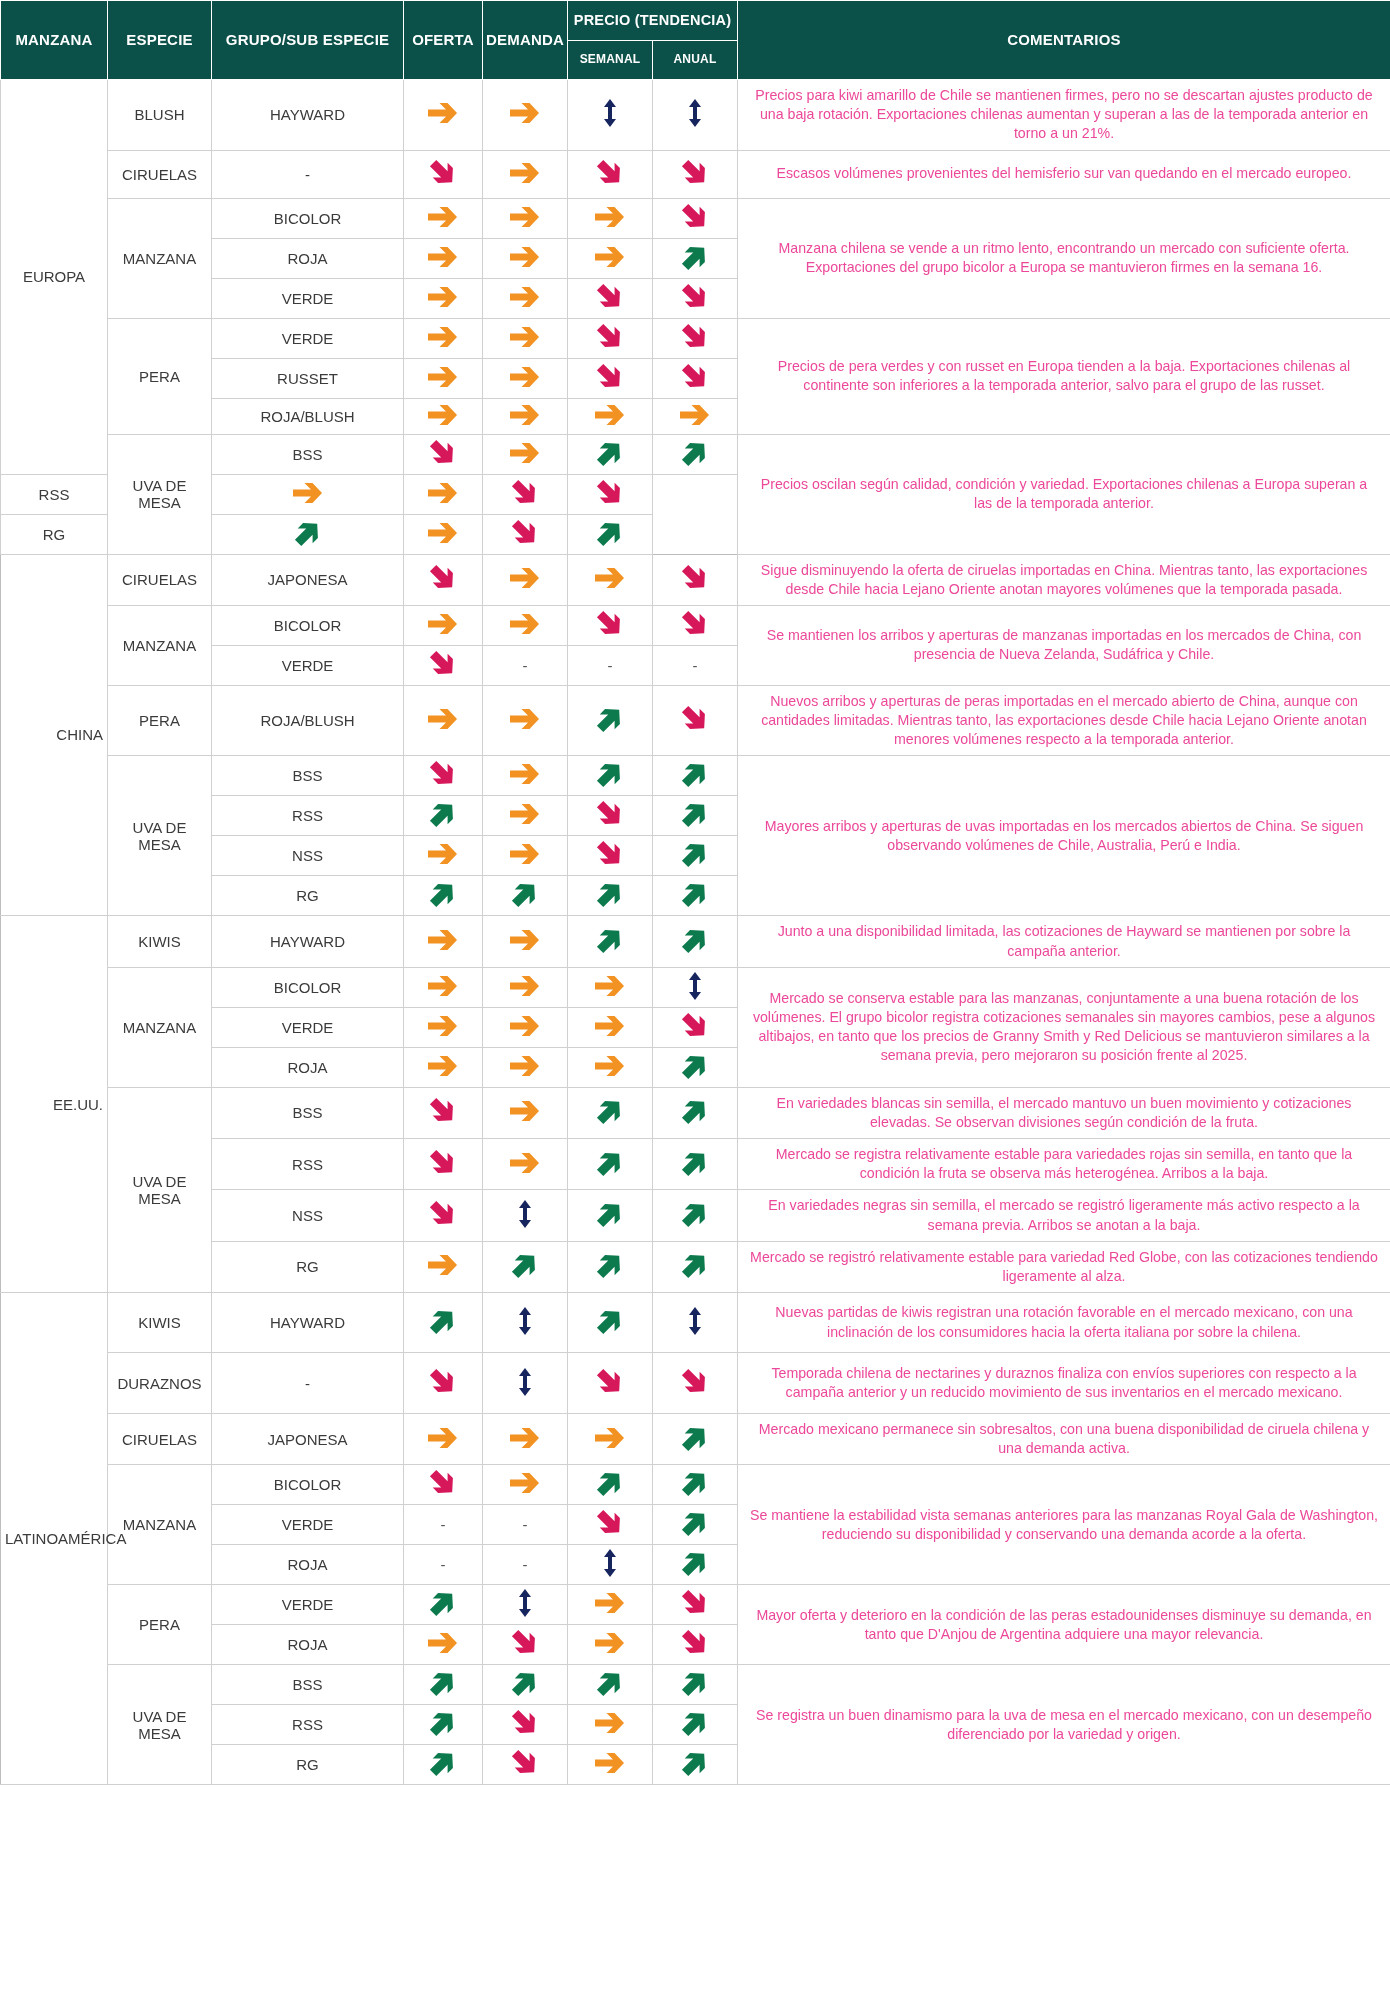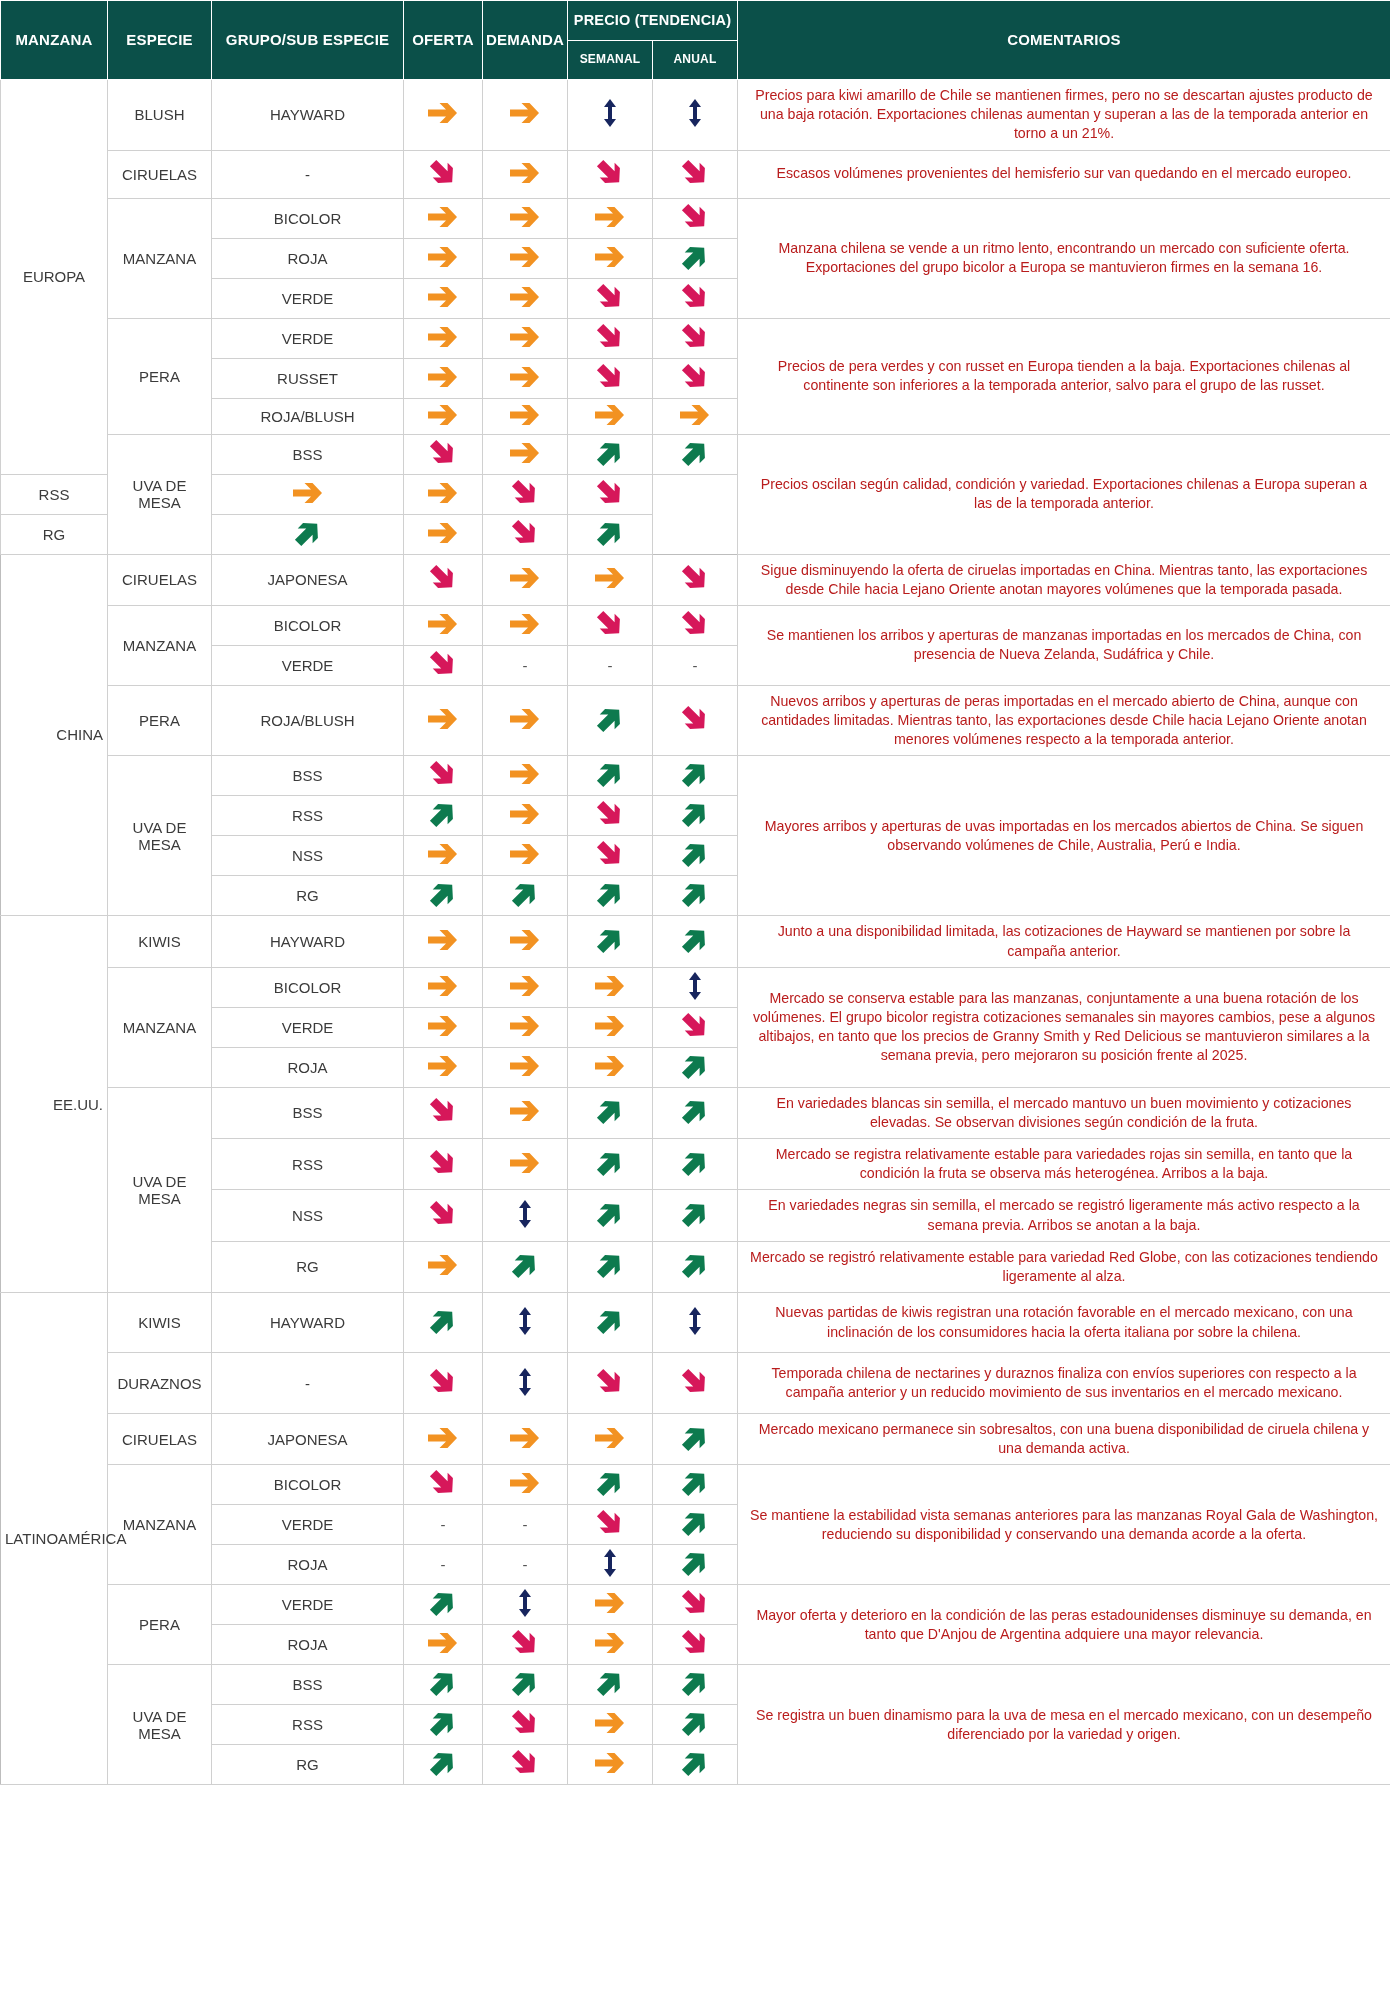--- a/index.html
+++ b/index.html
@@ -30,21 +30,21 @@
   tbody td{
     border:1px solid #d0d0d0;
     text-align:center;vertical-align:middle;
     font-size:15px;color:#3b3b3b;
     padding:3px 4px;
     background:#ffffff;
   }
   tbody td.mercado{font-size:15px;}
   tbody td.com{
     font-size:14.2px;line-height:1.35;
-    padding:6px 12px;color:#b91c1c;text-align:center;
+    padding:6px 12px;color:#ec4899;text-align:center;
   }
   tbody tr.secstart > td{border-top:1px solid #bdbdbd;}
   td.sec-left{border-left:1px solid #bdbdbd;text-align:right;}
 
   .arw{display:inline-block;line-height:1;}
   svg.ar{display:block;margin:0 auto;}
   .dash{color:#555;font-size:15px;}
 </style>
 </head>
 <body>

